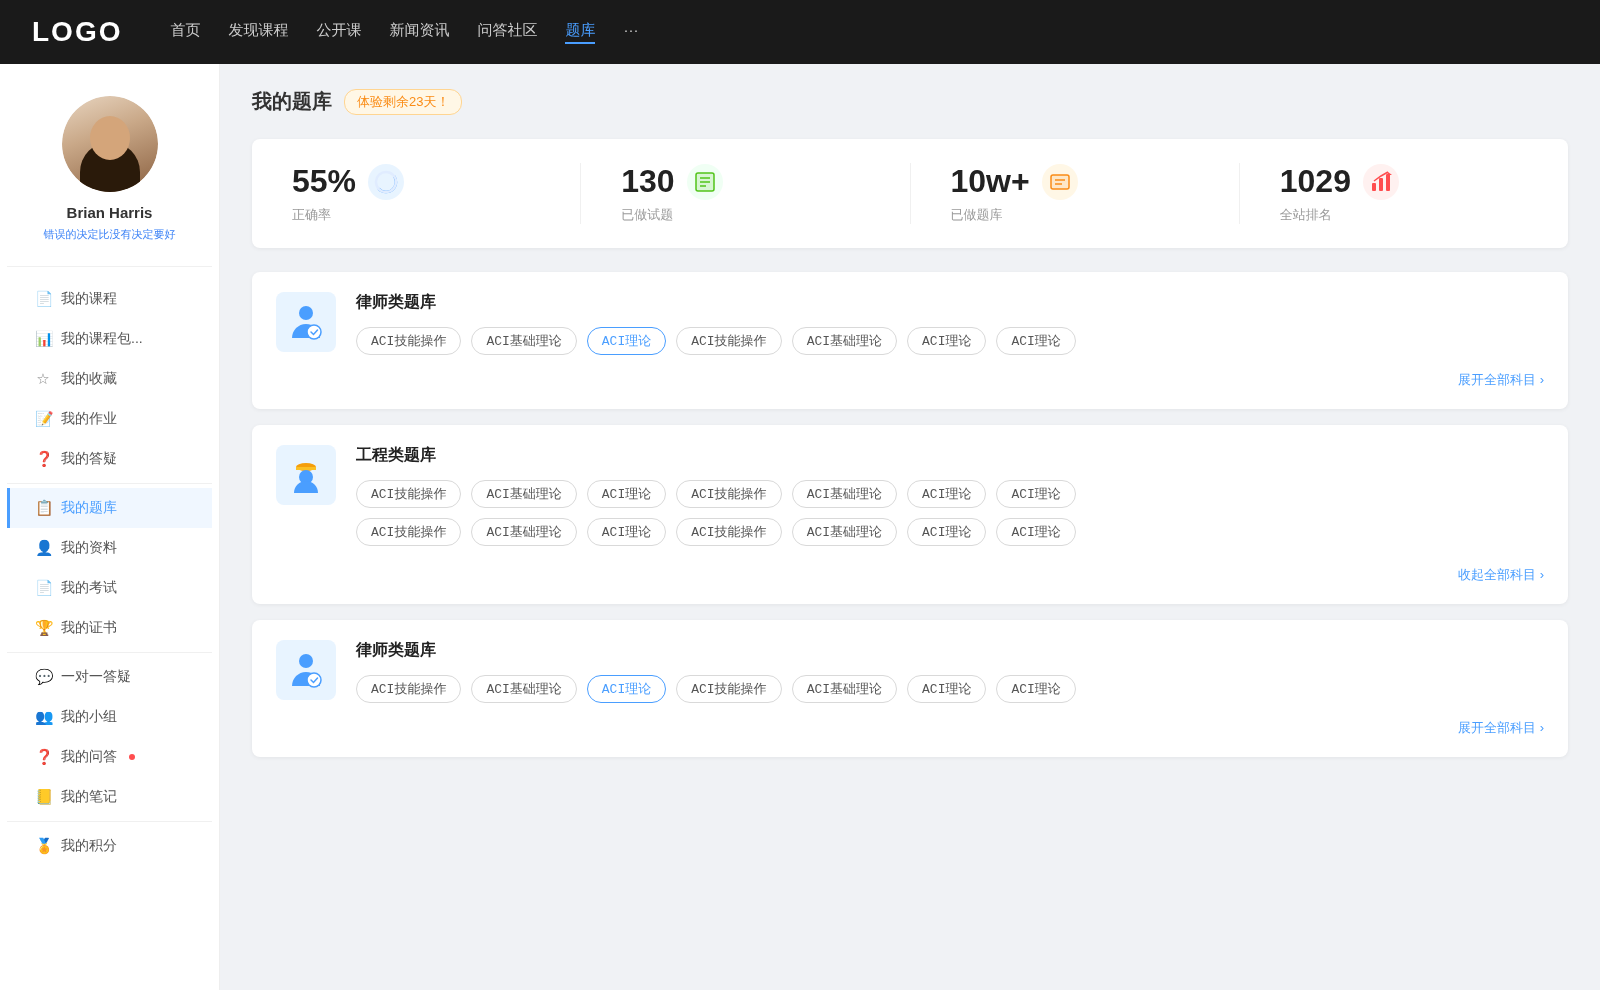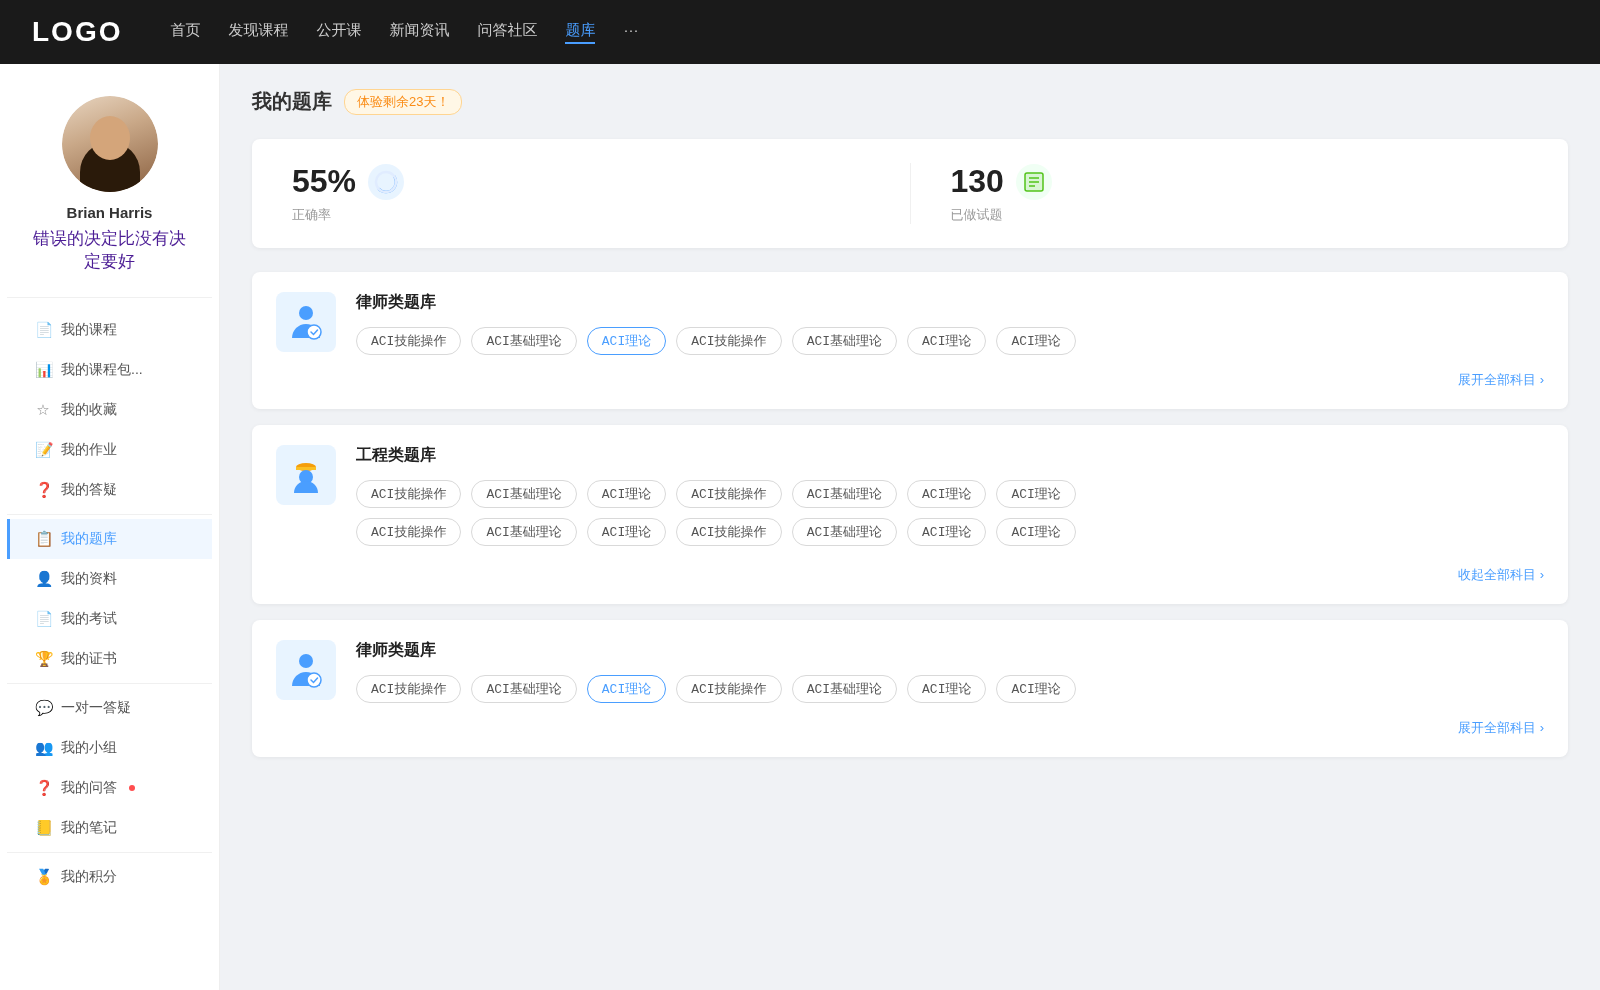--- a/index.html
+++ b/index.html
@@ -128,22 +128,22 @@
       background: #d4a57a;
       border-radius: 50%;
     }
     .profile-name {
       font-size: 15px;
       font-weight: 600;
       color: #333;
       margin-bottom: 6px;
     }
     .profile-motto {
-      font-size: 17px;
-      color: #4c1d95;
+      font-size: 11px;
+      color: #3b82f6;
       text-align: center;
     }
     .sidebar-menu {
       padding: 12px 0;
     }
     .menu-item {
       display: flex;
       align-items: center;
       gap: 10px;
       padding: 11px 28px;
@@ -474,20 +474,49 @@
               <rect x="2" y="2" width="18" height="18" rx="2" fill="#52c41a" opacity="0.15"></rect>
               <rect x="2" y="2" width="18" height="18" rx="2" fill="none" stroke="#52c41a" stroke-width="1.5"></rect>
               <line x1="6" y1="7" x2="16" y2="7" stroke="#52c41a" stroke-width="1.5"></line>
               <line x1="6" y1="11" x2="16" y2="11" stroke="#52c41a" stroke-width="1.5"></line>
               <line x1="6" y1="15" x2="12" y2="15" stroke="#52c41a" stroke-width="1.5"></line>
             </svg>
           </div>
         </div>
         <span class="stat-label">已做试题</span>
       </div>
+      <div class="stat-item">
+        <div class="stat-row">
+          <span class="stat-value">10w+</span>
+          <div class="stat-icon orange">
+            <svg width="22" height="22" viewBox="0 0 22 22">
+              <rect x="2" y="4" width="18" height="14" rx="2" fill="#fa8c16" opacity="0.15"></rect>
+              <rect x="2" y="4" width="18" height="14" rx="2" fill="none" stroke="#fa8c16" stroke-width="1.5"></rect>
+              <line x1="6" y1="9" x2="16" y2="9" stroke="#fa8c16" stroke-width="1.5"></line>
+              <line x1="6" y1="13" x2="13" y2="13" stroke="#fa8c16" stroke-width="1.5"></line>
+            </svg>
+          </div>
+        </div>
+        <span class="stat-label">已做题库</span>
+      </div>
+      <div class="stat-item">
+        <div class="stat-row">
+          <span class="stat-value">1029</span>
+          <div class="stat-icon red">
+            <svg width="22" height="22" viewBox="0 0 22 22">
+              <rect x="2" y="12" width="4" height="8" fill="#ff4d4f" rx="1"></rect>
+              <rect x="9" y="7" width="4" height="13" fill="#ff4d4f" rx="1"></rect>
+              <rect x="16" y="3" width="4" height="17" fill="#ff4d4f" rx="1"></rect>
+              <polyline points="4,10 11,5 18,1" fill="none" stroke="#ff4d4f" stroke-width="1.5"></polyline>
+              <polygon points="18,1 22,4 17,4" fill="#ff4d4f"></polygon>
+            </svg>
+          </div>
+        </div>
+        <span class="stat-label">全站排名</span>
+      </div>
     </div>
 
 
     <div class="qbank-list">
 
       <div class="qbank-card">
         <div class="qbank-header">
           <div class="qbank-icon">
             <svg class="lawyer-svg" viewBox="0 0 44 44" fill="none" xmlns="http://www.w3.org/2000/svg">
               <circle cx="22" cy="13" r="7" fill="#4a9eff"></circle>

